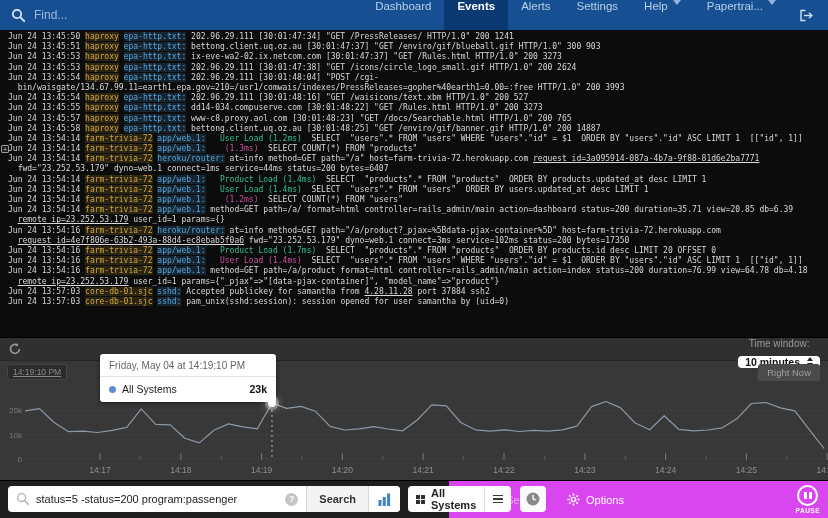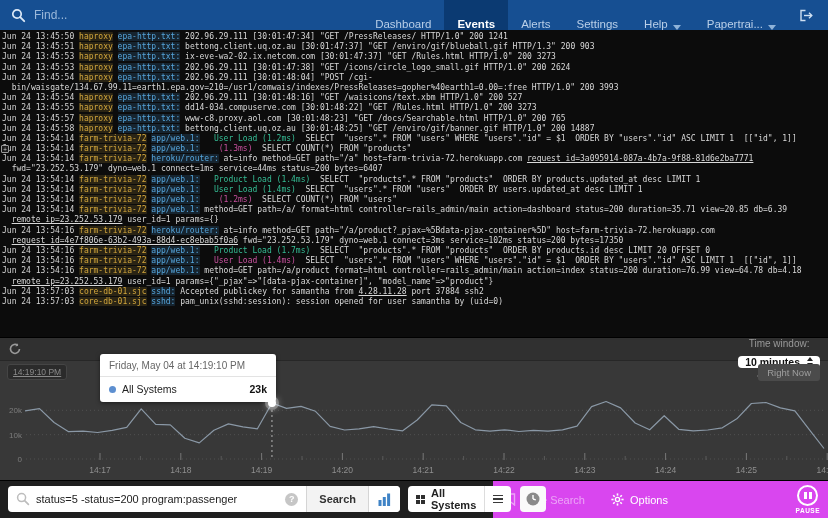--- a/index.html
+++ b/index.html
@@ -2,28 +2,28 @@
 <html><head>
 <meta charset="utf-8">
 <style>
   html,body{margin:0;padding:0;background:#000;}
   body{width:828px;height:518px;position:relative;overflow:hidden;font-family:"Liberation Sans",sans-serif;-webkit-font-smoothing:antialiased;}
 
   
   #topnav{position:absolute;top:0;left:0;width:828px;height:30px;background:#164f92;display:flex;align-items:stretch;}
   #find{display:flex;align-items:center;gap:8px;padding-left:11px;color:#9cb9da;font-size:12px;cursor:text;}
   #nav-items{margin-left:auto;display:flex;align-items:stretch;}
-  .nav-item{display:flex;align-items:flex-end;gap:5px;padding:0 13px;color:#b9cfe8;font-size:11.5px;cursor:pointer;}
+  .nav-item{display:flex;align-items:flex-start;gap:5px;padding:0 13px;color:#b9cfe8;font-size:11.5px;cursor:pointer;}
   .nav-item.active{background:#0b3a72;color:#fff;font-weight:bold;}
   .caret{width:0;height:0;border-left:4px solid transparent;border-right:4px solid transparent;border-top:5px solid #8fb3d9;}
   #signout{display:flex;align-items:center;padding:0 14px 0 10px;cursor:pointer;}
 
   
   #logview{position:absolute;top:30px;left:0;width:828px;height:307px;background:#0c0c0c;padding-top:2px;box-sizing:border-box;overflow:hidden;}
-  .log-line{position:relative;height:10.2px;line-height:10.2px;font-family:"DejaVu Sans Mono",monospace;font-size:8px;white-space:pre;padding-left:2px;overflow:hidden;}
+  .log-line{position:relative;height:10.2px;line-height:10.2px;font-family:"DejaVu Sans Mono",monospace;font-size:8px;white-space:pre;padding-left:8px;overflow:hidden;}
   .c-ts{color:#d4d4d4;}
   .c-host{color:#d2a63c;background:#2a2414;border-radius:1px;}
   .c-prog{color:#55a4da;background:#16242f;border-radius:1px;}
   .c-msg{color:#d9d9d9;}
   .c-u{color:#d9d9d9;text-decoration:underline;}
   .c-sql{color:#35bd95;}
   .c-mag{color:#c9519f;}
   .expand-icon{position:absolute;left:1px;top:1px;width:6px;height:6px;border:1px solid #9a9a9a;border-radius:1px;color:#cfcfcf;font-size:6px;line-height:6px;text-align:center;background:#1c1c1c;}
 
   
@@ -45,21 +45,21 @@
   #chart-svg{position:absolute;left:0;top:0;width:828px;height:143px;}
   #tooltip{position:absolute;left:100px;top:16px;width:176px;background:#fff;border-radius:3px;box-shadow:0 1px 4px rgba(0,0,0,.5);z-index:4;}
   #tooltip-title{color:#666;font-size:10px;padding:6px 9px 5px;border-bottom:1px solid #e3e3e3;}
   #tooltip-row{display:flex;align-items:center;gap:6px;padding:6px 9px 7px;font-size:10.5px;color:#222;}
   #tooltip-dot{width:7px;height:7px;border-radius:50%;background:#5d8fd0;}
   #tooltip-value{margin-left:auto;font-weight:bold;color:#111;}
   #hl-dot{position:absolute;width:8px;height:8px;border-radius:50%;background:#fff;z-index:5;box-shadow:0 0 0 3px rgba(255,255,255,.28),0 0 7px 2px rgba(255,255,255,.45);}
 
   
   #bottombar{position:absolute;top:480px;left:0;width:828px;height:38px;display:flex;border-top:1px solid #000;box-sizing:border-box;}
-  #bb-left{width:449px;background:#1f1f1f;position:relative;flex:none;padding-left:44px;}
+  #bb-left{width:449px;background:#1f1f1f;position:relative;flex:none;}
   #bb-right{flex:1;background:#d946ef;display:flex;align-items:center;}
   #searchbox{position:absolute;left:8px;top:5px;width:392px;height:26px;background:#fff;border-radius:4px;display:flex;align-items:center;overflow:hidden;}
   #searchbox .mag{flex:none;margin:0 6px 0 8px;}
   #query-input{flex:1;border:none;outline:none;font-family:"Liberation Sans",sans-serif;font-size:11px;color:#222;padding:0;background:transparent;}
   #help-badge{flex:none;width:13px;height:13px;border-radius:50%;background:#c6c6c6;color:#fff;font-size:9px;font-weight:bold;line-height:13px;text-align:center;margin:0 8px;}
   #search-btn{flex:none;height:26px;display:flex;align-items:center;padding:0 12px;background:#f3f3f3;border-left:1px solid #d5d5d5;font-size:11px;font-weight:bold;color:#333;cursor:pointer;}
   #chartmode-btn{flex:none;height:26px;display:flex;align-items:center;padding:0 9px;border-left:1px solid #d5d5d5;background:#fff;cursor:pointer;}
   #systems-btn{position:absolute;left:408px;top:5px;height:26px;background:#fff;border-radius:4px;display:flex;align-items:center;cursor:pointer;}
   #systems-btn .grid-icon{display:grid;grid-template-columns:4px 4px;grid-template-rows:4px 4px;gap:1px;margin:0 6px 0 8px;}
   #systems-btn .grid-icon i{background:#2f2f2f;}
@@ -111,21 +111,21 @@
     <svg width="15" height="13" viewBox="0 0 15 13">
       <path d="M6.5 1.5 H2 V11.5 H6.5" fill="none" stroke="#cfe0f2" stroke-width="1.4"></path>
       <line x1="5" y1="6.5" x2="12.5" y2="6.5" stroke="#cfe0f2" stroke-width="1.4"></line>
       <path d="M10 3.8 L12.8 6.5 L10 9.2" fill="none" stroke="#cfe0f2" stroke-width="1.4"></path>
     </svg>
   </div>
 </div>
 
 <div id="logview">
     <div class="log-line"><span class="c-ts">Jun 24 13:45:50 </span><span class="c-host">haproxy</span><span class="c-msg"> </span><span class="c-prog">epa-http.txt:</span><span class="c-msg"> </span><span class="c-msg">202.96.29.111 [30:01:47:34] "GET /PressReleases/ HTTP/1.0" 200 1241</span></div>
-    <div class="log-line"><span class="c-ts">Jun 24 13:45:51 </span><span class="c-host">haproxy</span><span class="c-msg"> </span><span class="c-prog">epa-http.txt:</span><span class="c-msg"> </span><span class="c-msg">bettong.client.uq.oz.au [30:01:47:37] "GET /enviro/gif/blueball.gif HTTP/1.3" 200 903</span></div>
+    <div class="log-line"><span class="c-ts">Jun 24 13:45:51 </span><span class="c-host">haproxy</span><span class="c-msg"> </span><span class="c-prog">epa-http.txt:</span><span class="c-msg"> </span><span class="c-msg">bettong.client.uq.oz.au [30:01:47:37] "GET /enviro/gif/blueball.gif HTTP/1.0" 300 903</span></div>
     <div class="log-line"><span class="c-ts">Jun 24 13:45:53 </span><span class="c-host">haproxy</span><span class="c-msg"> </span><span class="c-prog">epa-http.txt:</span><span class="c-msg"> </span><span class="c-msg">ix-eve-wa2-02.ix.netcom.com [30:01:47:37] "GET /Rules.html HTTP/1.0" 200 3273</span></div>
     <div class="log-line"><span class="c-ts">Jun 24 13:45:53 </span><span class="c-host">haproxy</span><span class="c-msg"> </span><span class="c-prog">epa-http.txt:</span><span class="c-msg"> </span><span class="c-msg">202.96.29.111 [30:01:47:38] "GET /icons/circle_logo_small.gif HTTP/1.0" 200 2624</span></div>
     <div class="log-line"><span class="c-ts">Jun 24 13:45:54 </span><span class="c-host">haproxy</span><span class="c-msg"> </span><span class="c-prog">epa-http.txt:</span><span class="c-msg"> </span><span class="c-msg">202.96.29.111 [30:01:48:04] "POST /cgi-</span></div>
     <div class="log-line"><span class="c-msg">  bin/waisgate/134.67.99.11=earth1.epa.gov=210=/usr1/comwais/indexes/PressReleases=gopher%40earth1=0.00=:free HTTP/1.0" 200 3993</span></div>
     <div class="log-line"><span class="c-ts">Jun 24 13:45:54 </span><span class="c-host">haproxy</span><span class="c-msg"> </span><span class="c-prog">epa-http.txt:</span><span class="c-msg"> </span><span class="c-msg">202.96.29.111 [30:01:48:16] "GET /waisicons/text.xbm HTTP/1.0" 200 527</span></div>
     <div class="log-line"><span class="c-ts">Jun 24 13:45:55 </span><span class="c-host">haproxy</span><span class="c-msg"> </span><span class="c-prog">epa-http.txt:</span><span class="c-msg"> </span><span class="c-msg">dd14-034.compuserve.com [30:01:48:22] "GET /Rules.html HTTP/1.0" 200 3273</span></div>
     <div class="log-line"><span class="c-ts">Jun 24 13:45:57 </span><span class="c-host">haproxy</span><span class="c-msg"> </span><span class="c-prog">epa-http.txt:</span><span class="c-msg"> </span><span class="c-msg">www-c8.proxy.aol.com [30:01:48:23] "GET /docs/Searchable.html HTTP/1.0" 200 765</span></div>
     <div class="log-line"><span class="c-ts">Jun 24 13:45:58 </span><span class="c-host">haproxy</span><span class="c-msg"> </span><span class="c-prog">epa-http.txt:</span><span class="c-msg"> </span><span class="c-msg">bettong.client.uq.oz.au [30:01:48:25] "GET /enviro/gif/banner.gif HTTP/1.0" 200 14887</span></div>
     <div class="log-line"><span class="c-ts">Jun 24 13:54:14 </span><span class="c-host">farm-trivia-72</span><span class="c-msg"> </span><span class="c-prog">app/web.1:</span><span class="c-sql">   User Load (1.2ms)</span><span class="c-msg">  SELECT  "users".* FROM "users" WHERE "users"."id" = $1  ORDER BY "users"."id" ASC LIMIT 1  [["id", 1]]</span></div>
     <div class="log-line"><span class="expand-icon">+</span><span class="c-ts">Jun 24 13:54:14 </span><span class="c-host">farm-trivia-72</span><span class="c-msg"> </span><span class="c-prog">app/web.1:</span><span class="c-mag">    (1.3ms)</span><span class="c-msg">  SELECT COUNT(*) FROM "products"</span></div>

